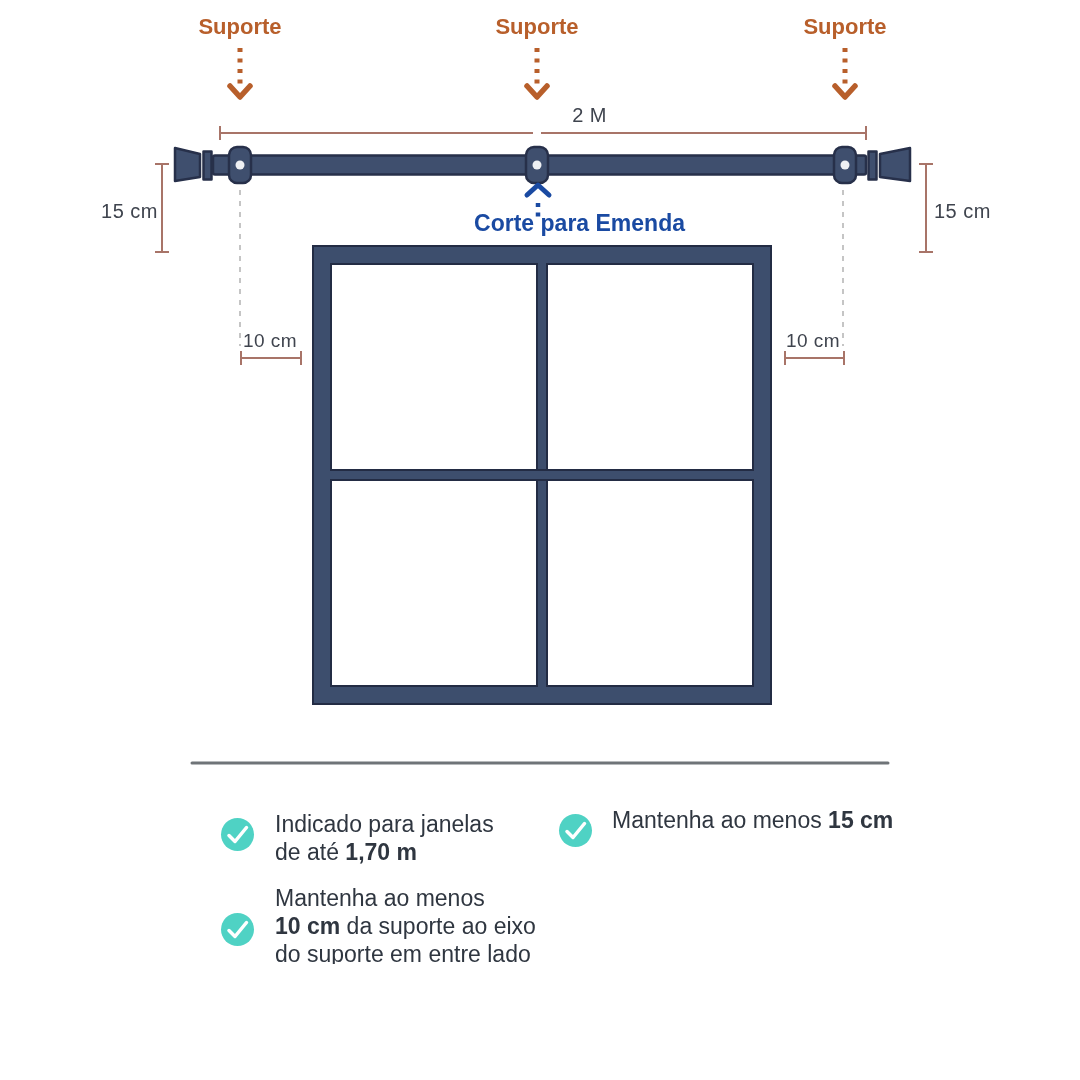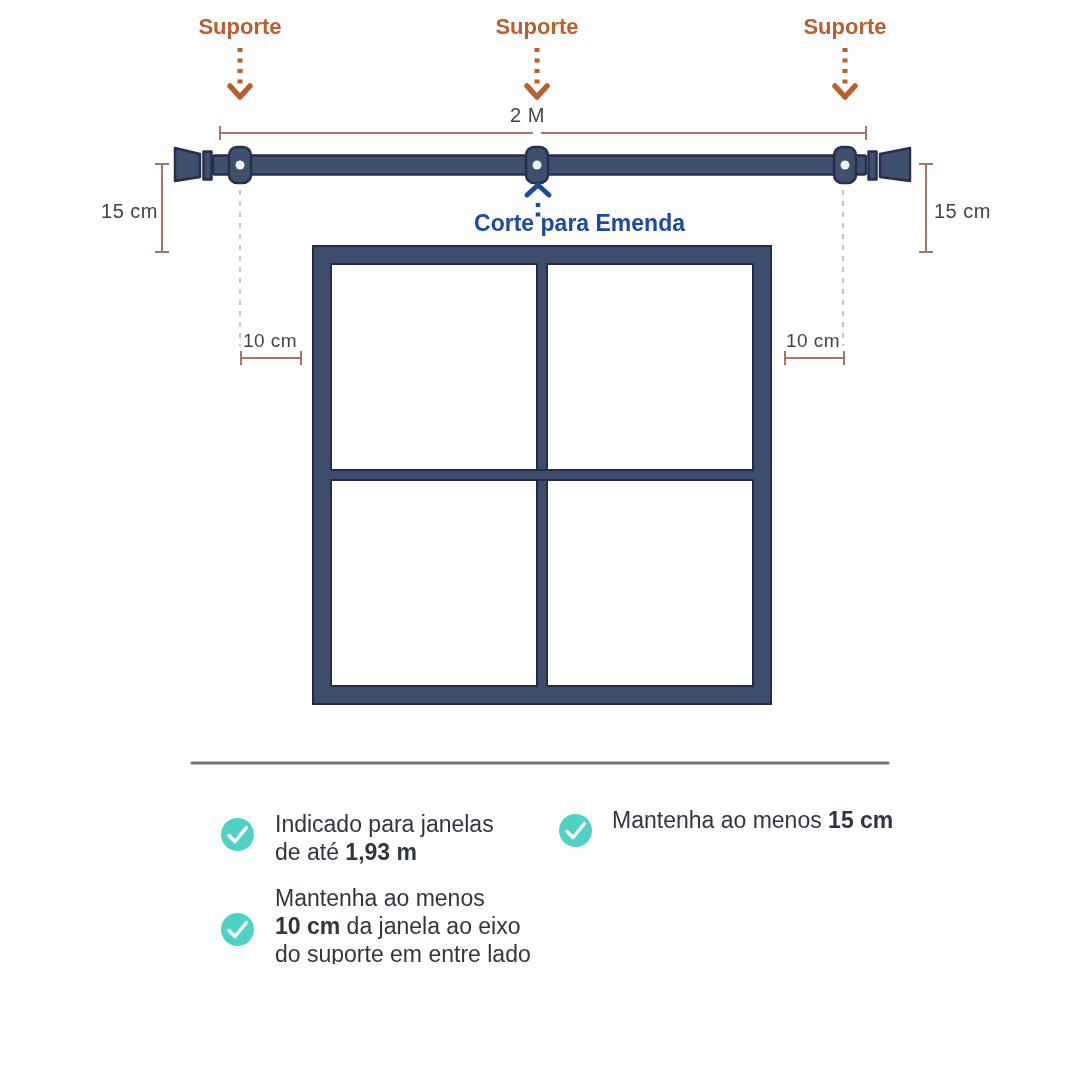--- a/index.html
+++ b/index.html
@@ -42,21 +42,21 @@
   .divider-line { stroke: var(--c-divider); stroke-width: 3; stroke-linecap: round; }
 
   
   .lbl { position: absolute; white-space: nowrap; }
   .support-label {
     font-size: 22px; font-weight: 700; color: var(--c-accent-orange);
     width: 120px; text-align: center; top: 14px;
   }
   .sup-1 { left: 180px; } .sup-2 { left: 477px; } .sup-3 { left: 785px; }
   .dim-label { font-size: 20px; color: var(--c-dimension-text); letter-spacing: 0.5px; }
-  .dim-2m   { left: 510px; top: 104px; width: 120px; text-align: left; }
+  .dim-2m   { left: 487px; top: 104px; width: 120px; text-align: right; }
   .dim-15l  { left: 90px;  top: 200px; width: 68px;  text-align: right; }
   .dim-15r  { left: 934px; top: 200px; width: 80px;  text-align: left; }
   .dim-10l  { left: 230px; top: 330px; width: 80px;  text-align: center; font-size: 19px; }
   .dim-10r  { left: 773px; top: 330px; width: 80px;  text-align: center; font-size: 19px; }
   .splice-label {
     left: 385px; top: 210px; width: 300px; text-align: right;
     font-size: 23px; font-weight: 700; color: var(--c-accent-blue);
   }
 
   
@@ -174,36 +174,36 @@
 
   <div class="lbl splice-label">Corte para Emenda</div>
 
   <span class="check-badge badge-1">
     <svg width="33" height="33" viewBox="0 0 33 33">
       <polyline points="8,17.5 14,23.5 25.5,9.5" fill="none" stroke="#ffffff" stroke-width="3.5" stroke-linecap="round" stroke-linejoin="round"></polyline>
     </svg>
   </span>
   <div class="check-text text-1">
     <div><span>Indicado para janelas</span></div>
-    <div><span>de até </span><span class="b">1,93 m</span></div>
+    <div><span>de até </span><span class="b">1,70 m</span></div>
   </div>
 
   <span class="check-badge badge-2">
     <svg width="33" height="33" viewBox="0 0 33 33">
       <polyline points="8,17.5 14,23.5 25.5,9.5" fill="none" stroke="#ffffff" stroke-width="3.5" stroke-linecap="round" stroke-linejoin="round"></polyline>
     </svg>
   </span>
   <div class="check-text text-2">
     <div><span>Mantenha ao menos </span><span class="b">15 cm</span></div>
   </div>
 
   <span class="check-badge badge-3">
     <svg width="33" height="33" viewBox="0 0 33 33">
       <polyline points="8,17.5 14,23.5 25.5,9.5" fill="none" stroke="#ffffff" stroke-width="3.5" stroke-linecap="round" stroke-linejoin="round"></polyline>
     </svg>
   </span>
   <div class="check-text text-3">
     <div><span>Mantenha ao menos</span></div>
-    <div><span class="b">10 cm</span><span> da janela ao eixo</span></div>
+    <div><span class="b">10 cm</span><span> da suporte ao eixo</span></div>
     <div><span>do suporte em entre lado</span></div>
   </div>
 
 </div>
 
 </body></html>

